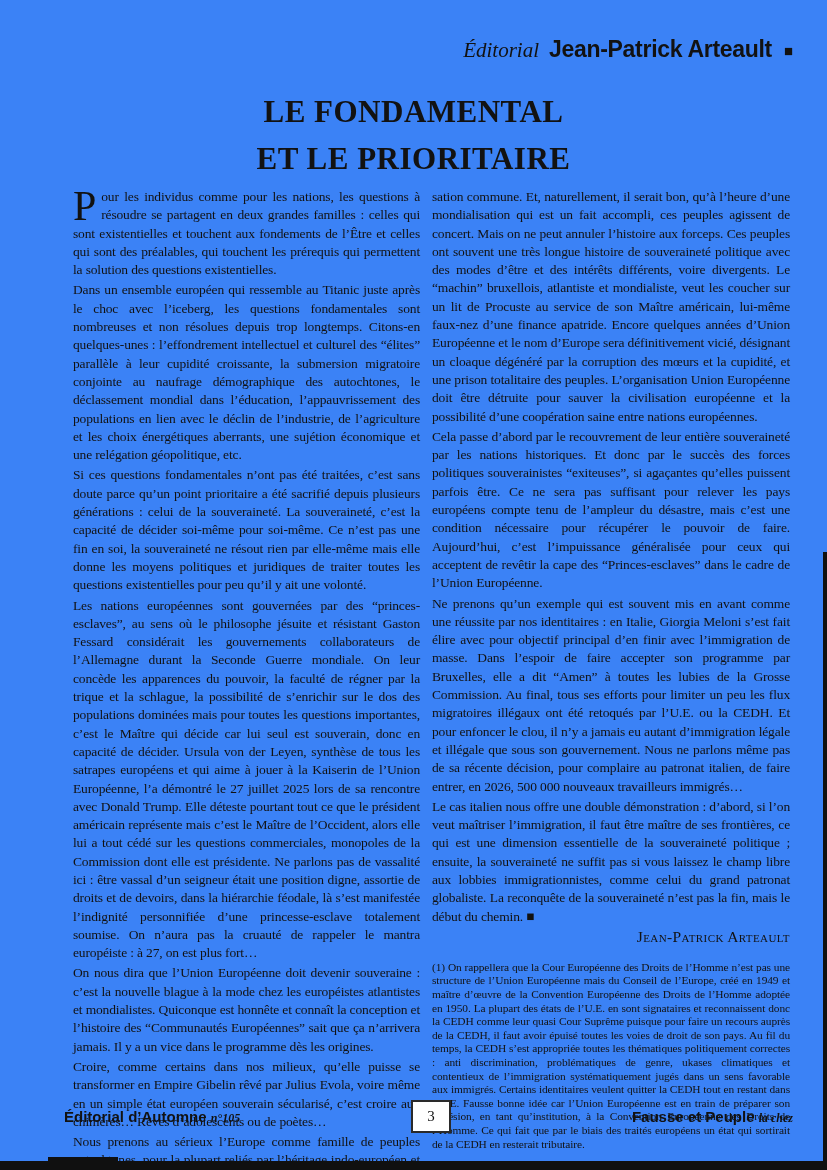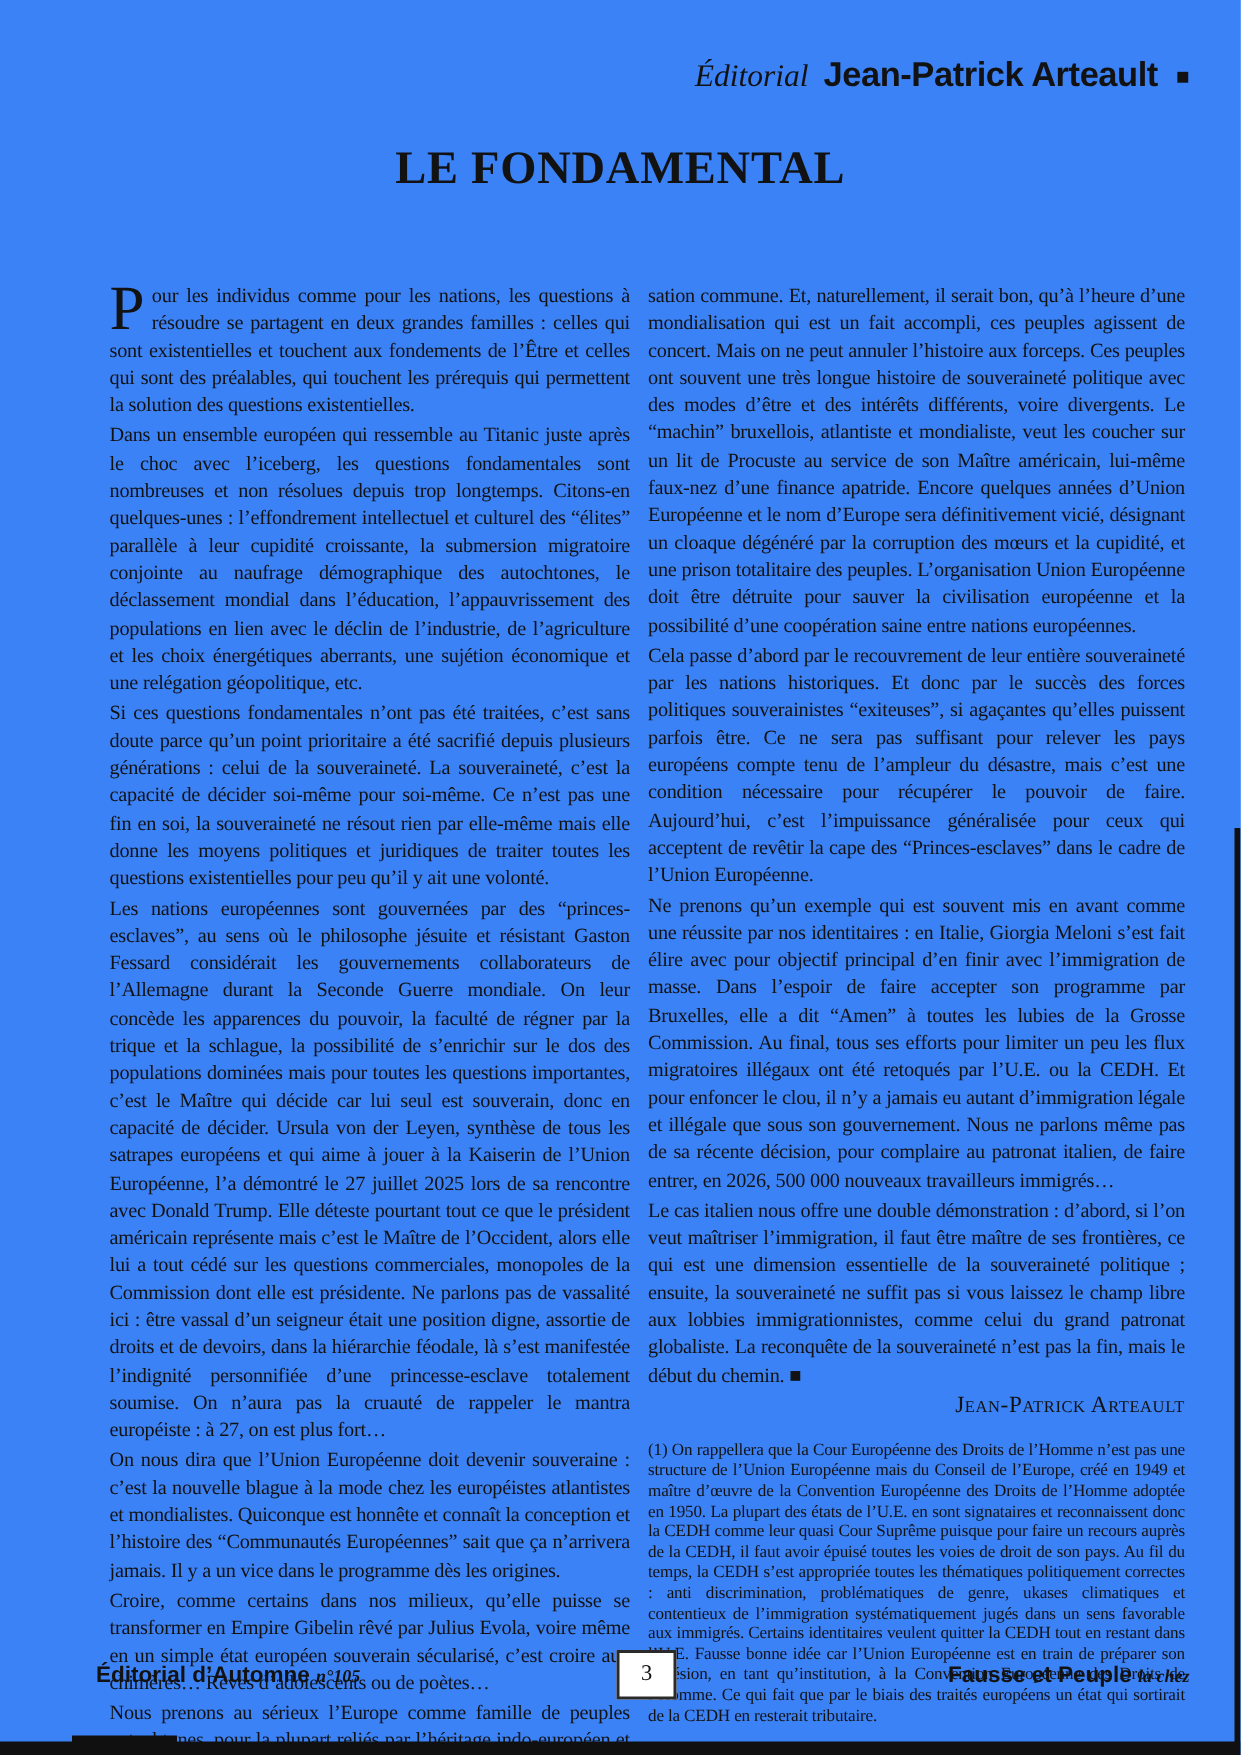--- a/index.html
+++ b/index.html
@@ -97,20 +97,21 @@
 <div class="page">
 
   <div class="kicker-row">
     <span class="kicker-editorial">Éditorial</span>
     <span class="kicker-author">Jean-Patrick Arteault</span>
     <span class="kicker-square">■</span>
   </div>
 
   <div class="title">
     <div>LE FONDAMENTAL</div>
+    <div>ET LE PRIORITAIRE</div>
   </div>
 
   <div class="col col-left">
     <div>
         <p class="para"><span class="dropcap">P</span><span>our les individus comme pour les nations, les questions à résoudre se partagent en deux grandes familles : celles qui sont existentielles et touchent aux fondements de l’Être et celles qui sont des préalables, qui touchent les prérequis qui permettent la solution des questions existentielles.</span></p>
         <p class="para"><span>Dans un ensemble européen qui ressemble au </span><span class="it">Titanic</span><span> juste après le choc avec l’iceberg, les questions fondamentales sont nombreuses et non résolues depuis trop longtemps. Citons-en quelques-unes : l’effondrement intellectuel et culturel des “élites” parallèle à leur cupidité croissante, la submersion migratoire conjointe au naufrage démographique des autochtones, le déclassement mondial dans l’éducation, l’appauvrissement des populations en lien avec le déclin de l’industrie, de l’agriculture et les choix énergétiques aberrants, une sujétion économique et une relégation géopolitique, etc.</span></p>
         <p class="para"><span>Si ces questions fondamentales n’ont pas été traitées, c’est sans doute parce qu’un point prioritaire a été sacrifié depuis plusieurs générations : celui de la souveraineté. La souveraineté, c’est la capacité de décider soi-même pour soi-même. Ce n’est pas une fin en soi, la souveraineté ne résout rien par elle-même mais elle donne les moyens politiques et juridiques de traiter toutes les questions existentielles pour peu qu’il y ait une volonté.</span></p>
         <p class="para"><span>Les nations européennes sont gouvernées par des “princes-esclaves”, au sens où le philosophe jésuite et résistant Gaston Fessard considérait les gouvernements collaborateurs de l’Allemagne durant la Seconde Guerre mondiale. On leur concède les apparences du pouvoir, la faculté de régner par la trique et la schlague, la possibilité de s’enrichir sur le dos des populations dominées mais pour toutes les questions importantes, c’est le Maître qui décide car lui seul est souverain, donc en capacité de décider. Ursula von der Leyen, synthèse de tous les satrapes européens et qui aime à jouer à la </span><span class="it">Kaiserin</span><span> de l’Union Européenne, l’a démontré le 27 juillet 2025 lors de sa rencontre avec Donald Trump. Elle déteste pourtant tout ce que le président américain représente mais c’est le Maître de l’Occident, alors elle lui a tout cédé sur les questions commerciales, monopoles de la Commission dont elle est présidente. Ne parlons pas de vassalité ici : être vassal d’un seigneur était une position digne, assortie de droits et de devoirs, dans la hiérarchie féodale, là s’est manifestée l’indignité personnifiée d’une princesse-esclave totalement soumise. On n’aura pas la cruauté de rappeler le mantra européiste : à 27, on est plus fort…</span></p>
         <p class="para"><span>On nous dira que l’Union Européenne doit devenir souveraine : c’est la nouvelle blague à la mode chez les européistes atlantistes et mondialistes. Quiconque est honnête et connaît la conception et l’histoire des “Communautés Européennes” sait que ça n’arrivera jamais. Il y a un vice dans le programme dès les origines.</span></p>
         <p class="para"><span>Croire, comme certains dans nos milieux, qu’elle puisse se transformer en Empire Gibelin rêvé par Julius Evola, voire même en un simple état européen souverain sécularisé, c’est croire aux chimères… Rêves d’adolescents ou de poètes…</span></p>

